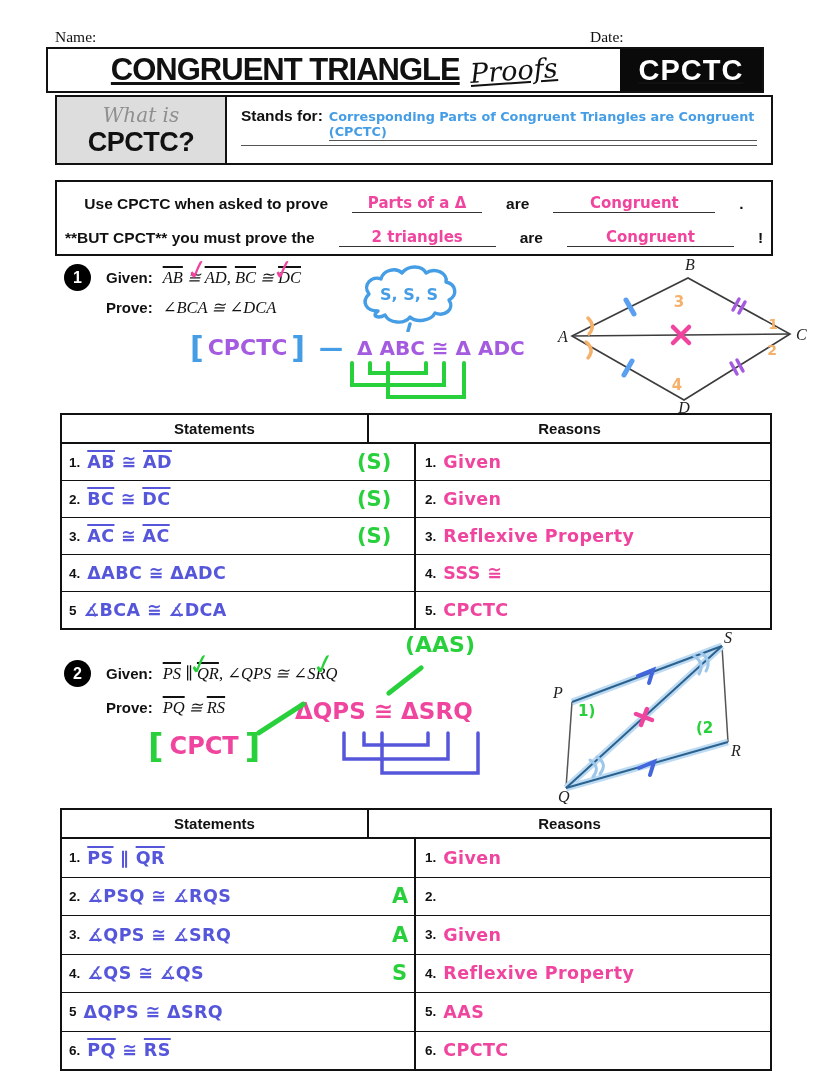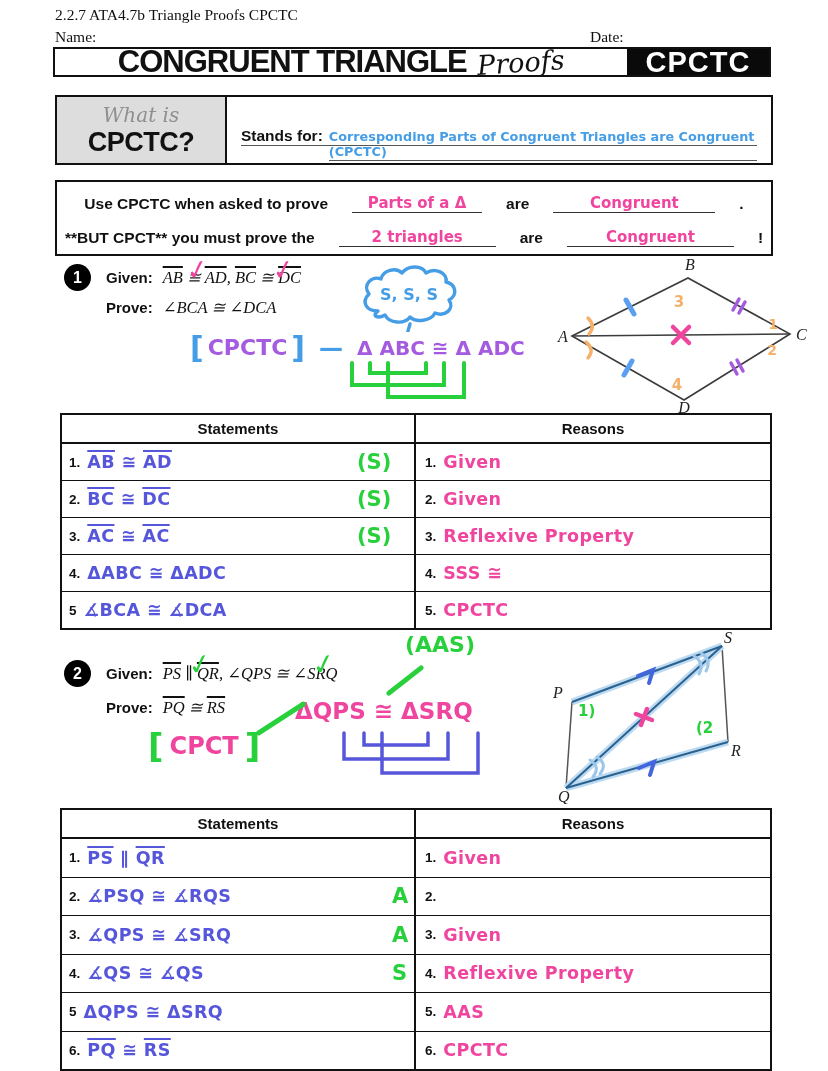--- a/index.html
+++ b/index.html
@@ -12,36 +12,36 @@
   .green{color:#28d13c;} .purple{color:#a55be0;}
   .ov{text-decoration:overline;text-decoration-thickness:1.8px;}
   .bbox{border:2px solid #111;box-sizing:border-box;background:#fff;}
 
   
   .courseline{left:55px;top:6px;font-size:15.5px;}
   .namelabel{left:55px;top:28px;font-size:15.5px;}
   .datelabel{left:590px;top:28px;font-size:15.5px;}
 
   
-  .titlebox{left:53px;top:47px;width:718px;height:30px;display:flex;align-items:stretch;}
+  .titlebox{left:46px;top:47px;width:718px;height:46px;display:flex;align-items:stretch;text-decoration:underline;}
   .titlemain{flex:1;display:flex;align-items:center;justify-content:center;gap:10px;}
   .title-big{font-weight:800;font-size:31px;letter-spacing:-1px;}
   .title-script{font-family:"DejaVu Serif",serif;font-style:italic;font-size:27px;transform:rotate(-4deg);}
   .cpctc-badge{width:142px;background:#0a0a0a;color:#fff;display:flex;align-items:center;justify-content:center;
                font-family:"Liberation Sans",sans-serif;font-weight:bold;font-size:29px;letter-spacing:1px;}
 
   
   .whatbox{left:55px;top:95px;width:718px;height:70px;display:flex;}
   .whatleft{width:168px;background:#ddd;border-right:2px solid #111;display:flex;flex-direction:column;
             align-items:center;justify-content:center;}
   .what-script{font-family:"DejaVu Serif",serif;font-style:italic;font-size:20px;color:#8f8f8f;}
   .what-bold{font-weight:800;font-size:27px;letter-spacing:-.5px;}
   .whatright{flex:1;position:relative;padding:10px 14px 0 14px;}
   .standsrow{display:flex;align-items:baseline;gap:6px;}
-  .standslabel{font-weight:bold;font-size:15.5px;margin-top:20px;}
+  .standslabel{font-weight:bold;font-size:15.5px;}
   .standsanswer{flex:1;border-bottom:1.6px solid #555;font-size:12.8px;text-align:left;padding-bottom:1px;}
   .blank2line{position:absolute;left:14px;right:14px;bottom:17px;border-bottom:1.6px solid #555;}
 
   
   .usebox{left:55px;top:180px;width:718px;height:76px;}
   .useline{position:absolute;left:0;right:0;display:flex;justify-content:center;align-items:flex-end;gap:24px;
            font-family:"Liberation Sans",sans-serif;font-weight:bold;font-size:15.5px;}
   .fill{font-family:"DejaVu Sans",sans-serif;font-weight:bold;font-size:15px;color:#f0459e;
         border-bottom:1.8px solid #333;text-align:center;padding:0 6px;}
 
@@ -51,39 +51,38 @@
   .gplabel{font-family:"Liberation Sans",sans-serif;font-weight:bold;font-size:15px;margin-right:10px;}
   .gpmath{font-size:16.5px;font-style:italic;}
   .check{position:absolute;font-family:"DejaVu Sans",sans-serif;font-weight:bold;transform:rotate(-12deg);}
   .bracket{font-family:"DejaVu Sans",sans-serif;font-weight:bold;}
   .greenline{position:absolute;background:#28d13c;height:5px;border-radius:3px;}
 
   
   .wtable{left:60px;width:712px;border:2px solid #111;box-sizing:border-box;background:#fff;}
   .thead{display:flex;height:27px;border-bottom:2px solid #111;align-items:center;
          font-family:"Liberation Sans",sans-serif;font-weight:bold;font-size:15px;}
-  .hc1{width:354px;border-right:2px solid #111;height:100%;display:flex;align-items:center;justify-content:center;box-sizing:border-box;}
+  .hc1{width:307px;border-right:2px solid #111;height:100%;display:flex;align-items:center;justify-content:center;box-sizing:border-box;}
   .hc2{flex:1;display:flex;align-items:center;justify-content:center;height:100%;}
   .trow{display:flex;align-items:stretch;}
   .trow + .trow{border-top:1.5px solid #111;}
   .scell{width:354px;border-right:2px solid #111;display:flex;align-items:center;padding-left:7px;
          position:relative;box-sizing:border-box;}
   .rcell{flex:1;display:flex;align-items:center;padding-left:9px;}
   .rownum{font-family:"Liberation Sans",sans-serif;font-weight:bold;font-size:13.5px;margin-right:7px;}
   .stmt{font-size:17.5px;letter-spacing:.4px;}
   .rsn{font-size:17.5px;letter-spacing:.4px;}
   .tag{position:absolute;left:295px;font-size:21px;}
   .tag2{left:330px;}
 </style>
 </head>
 <body>
 
 <div id="sheet">
 
-  <div class="abs courseline">2.2.7 ATA4.7b Triangle Proofs CPCTC</div>
   <div class="abs namelabel">Name:</div>
   <div class="abs datelabel">Date:</div>
 
   <div class="abs bbox titlebox">
     <div class="titlemain">
       <span class="sans title-big">CONGRUENT TRIANGLE</span>
       <span class="title-script">Proofs</span>
     </div>
     <div class="cpctc-badge">CPCTC</div>
   </div>

